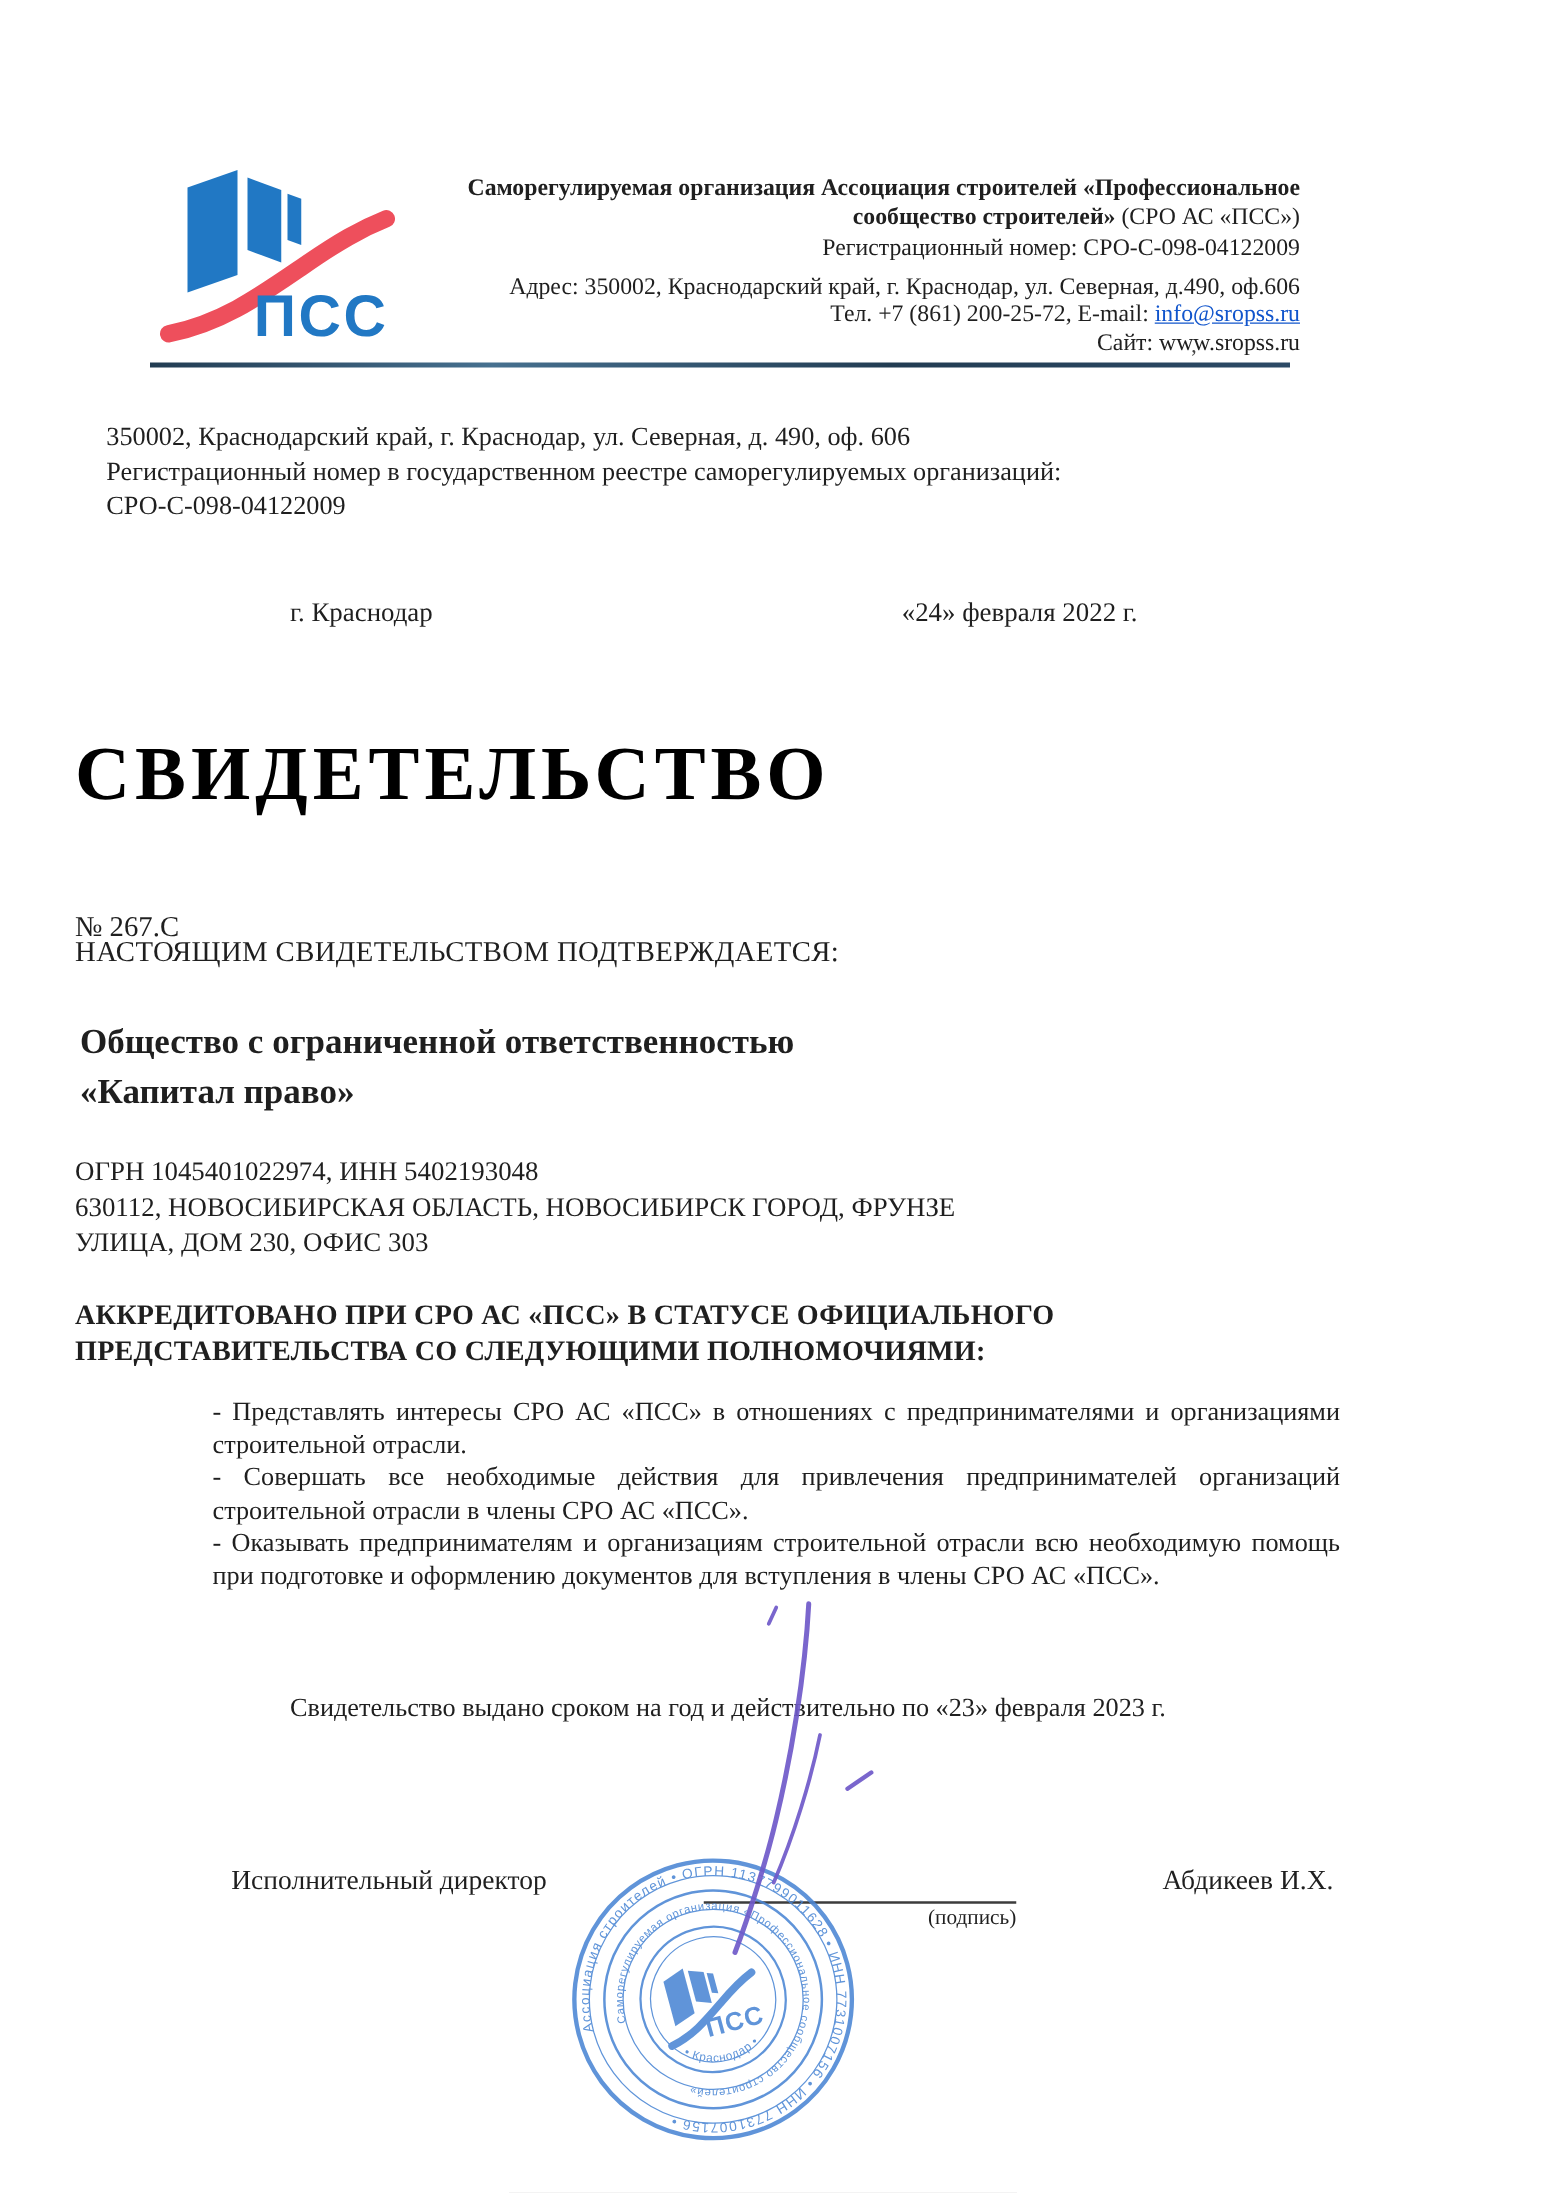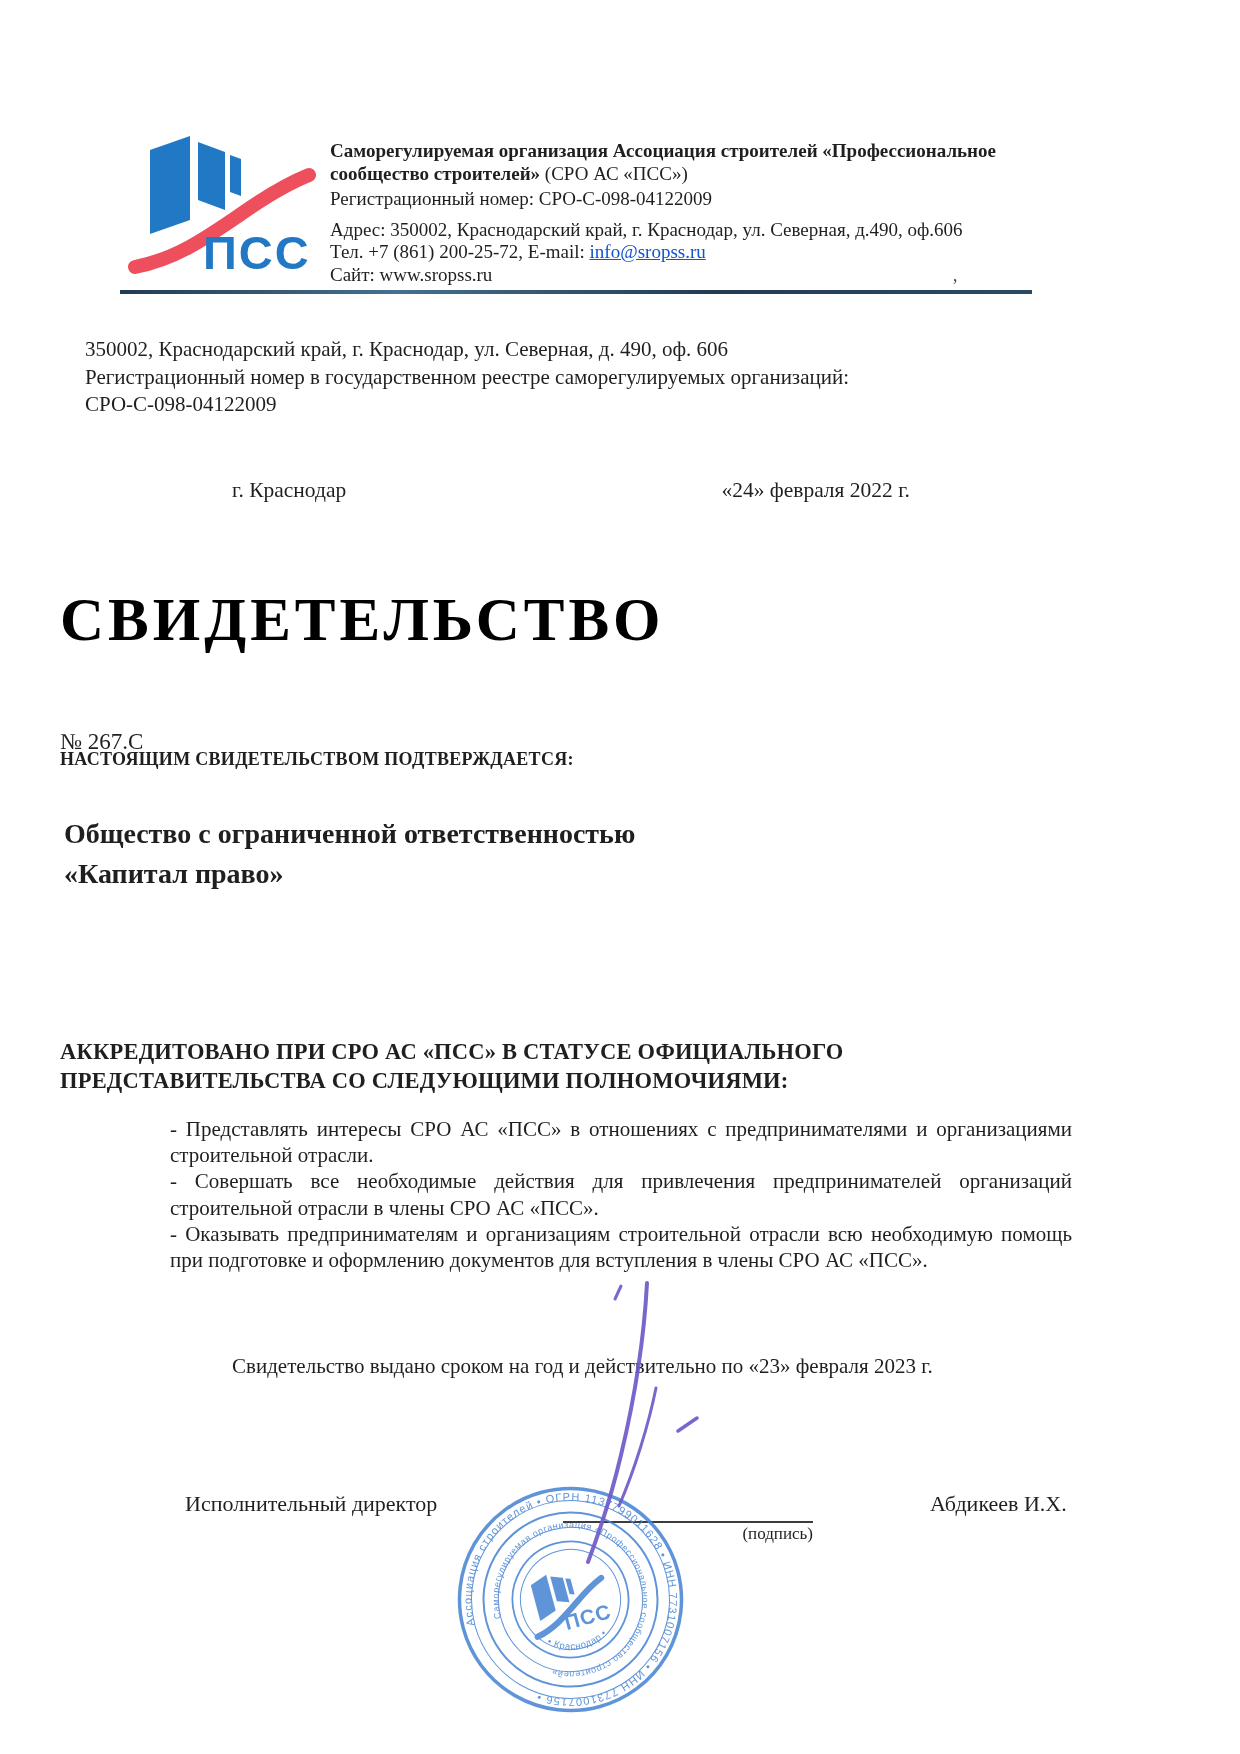--- a/index.html
+++ b/index.html
@@ -6,34 +6,34 @@
   html,body{margin:0;padding:0;background:#e9e9e9;}
   .page{
     position:relative;width:1240px;height:1754px;margin:0 auto;
     background:#ffffff;overflow:hidden;
     font-family:"Liberation Serif","DejaVu Serif",serif;color:#1f1f1f;
   }
   .abs{position:absolute;}
   .b{font-weight:bold;}
   .center{text-align:left;}
   
-  .org-block p{margin:0;font-size:19px;line-height:22.5px;}
+  .org-block p{margin:0;font-size:19px;line-height:22.5px;text-align:right;}
   .org-block .gap-sm{margin-top:3px;}
   .org-block .gap-md{margin-top:8px;}
   .email-link{color:#1155cc;text-decoration:underline;cursor:pointer;}
   .rule{background:linear-gradient(90deg,#223c52,#46708f 30%,#223c52 65%,#2c4a66);height:4px;}
   
   .intro-addr{font-size:21px;line-height:27.5px;}
   .city-date{display:flex;justify-content:space-between;font-size:21.5px;
              padding-left:112px;padding-right:160px;box-sizing:border-box;text-align:right;}
   
   .doc-title{font-size:61px;font-weight:bold;letter-spacing:4px;color:#000000;}
   .doc-subtitle{font-size:24px;letter-spacing:0.5px;}
   .doc-number{font-size:23px;margin-top:24px;}
-  .confirm-heading{font-size:18px;font-weight:bold;letter-spacing:0.3px;}
+  .confirm-heading{font-size:23px;font-weight:normal;letter-spacing:0.3px;}
   .company-name{font-size:28px;font-weight:bold;line-height:39.5px;}
   .requisites{font-size:21.5px;line-height:28.5px;}
   .accredited{font-size:22.5px;font-weight:bold;line-height:29px;letter-spacing:0.2px;}
   
   .powers p{margin:0;font-size:21px;line-height:26.2px;text-align:justify;}
   .validity{font-size:21px;text-indent:62px;}
   
   .sig-text{font-size:22px;}
   .sig-line{border-top:2px solid #3c3c3c;height:0;}
   .sig-caption{font-size:17px;text-align:right;}
@@ -81,20 +81,25 @@
   <div class="abs doc-title center" style="left:60px;top:585px;width:1020px">СВИДЕТЕЛЬСТВО</div>
   <div class="abs doc-number center" style="left:60px;top:705px;width:1020px">№ 267.С</div>
 
   <div class="abs confirm-heading center" style="left:60px;top:749px;width:1020px">НАСТОЯЩИМ СВИДЕТЕЛЬСТВОМ ПОДТВЕРЖДАЕТСЯ:</div>
 
   <div class="abs company-name center" style="left:64px;top:814px;width:1020px">
     <div>Общество с ограниченной ответственностью</div>
     <div>«Капитал право»</div>
   </div>
 
+  <div class="abs requisites center" style="left:60px;top:923px;width:1020px">
+    <div>ОГРН 1045401022974, ИНН 5402193048</div>
+    <div>630112, НОВОСИБИРСКАЯ ОБЛАСТЬ, НОВОСИБИРСК ГОРОД, ФРУНЗЕ</div>
+    <div>УЛИЦА, ДОМ 230, ОФИС 303</div>
+  </div>
 
   <div class="abs accredited center" style="left:60px;top:1037px;width:1020px">
     <div>АККРЕДИТОВАНО ПРИ СРО АС «ПСС» В СТАТУСЕ ОФИЦИАЛЬНОГО</div>
     <div>ПРЕДСТАВИТЕЛЬСТВА СО СЛЕДУЮЩИМИ ПОЛНОМОЧИЯМИ:</div>
   </div>
 
   <div class="abs powers" style="left:170px;top:1116px;width:902px">
     <p>- Представлять интересы СРО АС «ПСС» в отношениях с предпринимателями и организациями строительной отрасли.</p>
     <p>- Совершать все необходимые действия для привлечения предпринимателей организаций строительной отрасли в члены СРО АС «ПСС».</p>
     <p>- Оказывать предпринимателям и организациям строительной отрасли всю необходимую помощь при подготовке и оформлению документов для вступления в члены СРО АС «ПСС».</p>

